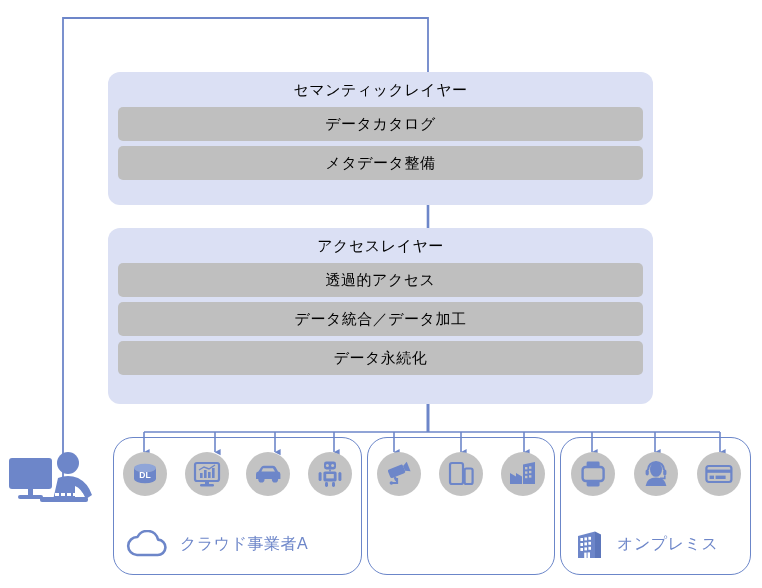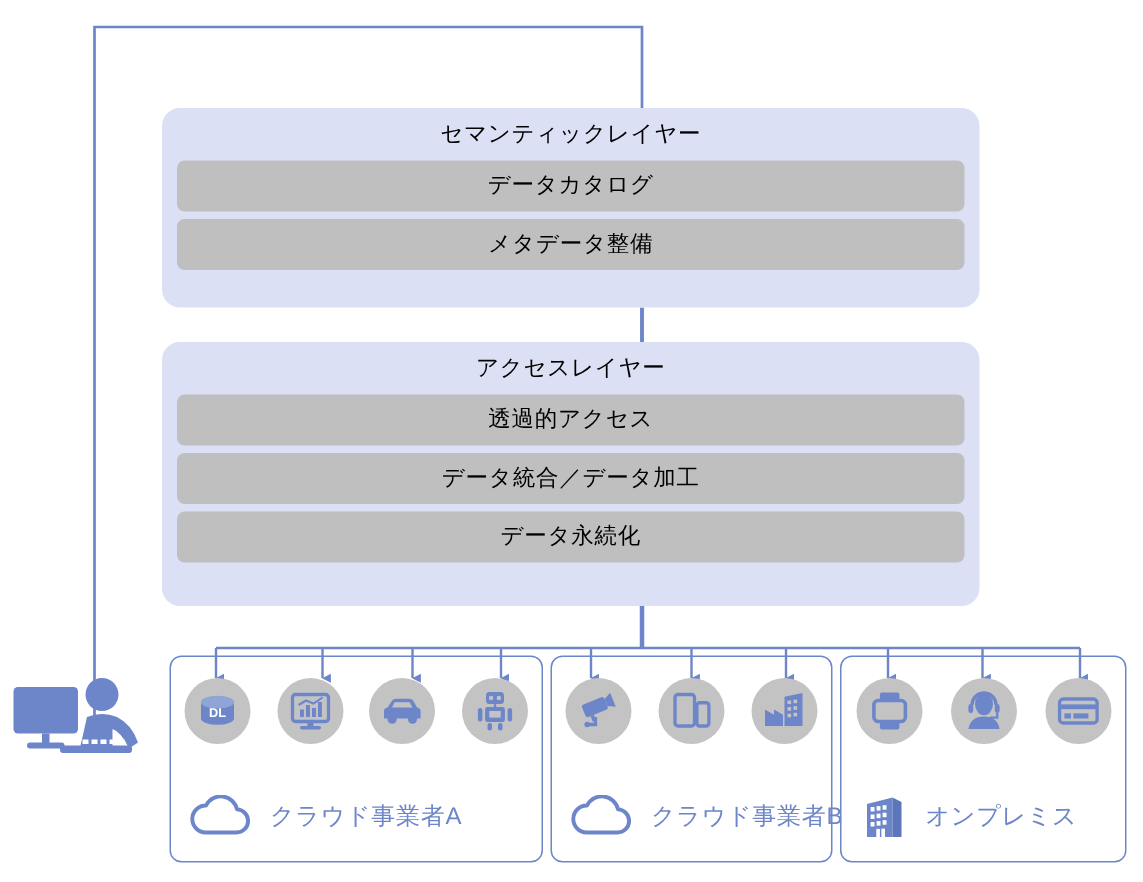--- a/index.html
+++ b/index.html
@@ -42,21 +42,21 @@
     margin-top:5px;
     letter-spacing:.5px;
   }
   .layer-row:first-of-type{margin-top:2px;}
 
   
   .group-box{
     position:absolute;
     box-sizing:border-box;
     border:1.4px solid #6b86c9;
-    border-radius:8px;
+    border-radius:20px;
     background:transparent;
     padding-left:36px;
   }
   .circles{
     position:absolute;
     left:0;right:0;top:14px;
     display:flex;
     justify-content:space-around;
     align-items:center;
   }
@@ -252,28 +252,20 @@
             <rect x="17" y="12.4" width="2.4" height="2.4"></rect>
               <rect x="21" y="11.8" width="2.4" height="2.4"></rect>
             <rect x="17" y="16.8" width="2.4" height="2.4"></rect>
               <rect x="21" y="16.2" width="2.4" height="2.4"></rect>
           </g>
         </svg>
       </div>
 
     </div>
 
-    <div class="group-footer">
-      <span class="footer-mark">
-        <svg width="44" height="28" viewBox="0 0 44 28">
-          <path d="M11,25 a9,9 0 0 1 0.4,-18 a11,11 0 0 1 20.6,2.6 a7.4,7.4 0 0 1 -0.6,15.4 z" fill="none" stroke="#6d86c9" stroke-width="2.6" stroke-linejoin="round"></path>
-        </svg>
-      </span>
-      <span class="group-label">クラウド事業者B</span>
-    </div>
   </div>
 
   <div class="group-box" id="group-c" style="left:560px;top:437px;width:191px;height:138px;">
 
     <div class="circles">
 
       <div class="icon-circle">
         <svg width="30" height="30" viewBox="0 0 30 30">
           <rect x="8.6" y="2.6" width="13" height="6" rx="1.4" fill="#6d86c9"></rect>
           <rect x="8.6" y="21.4" width="13" height="6" rx="1.4" fill="#6d86c9"></rect>

